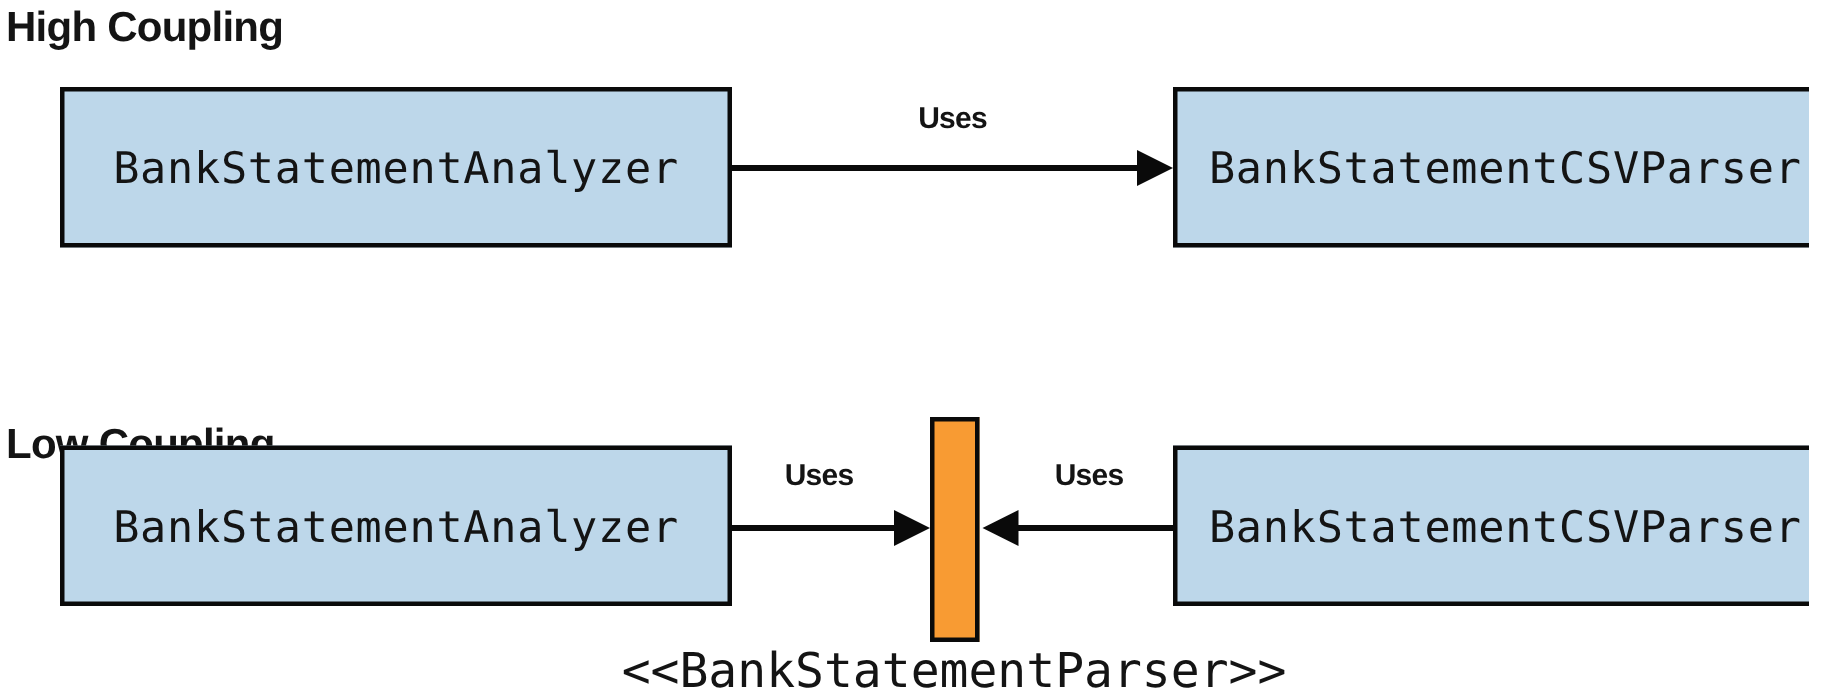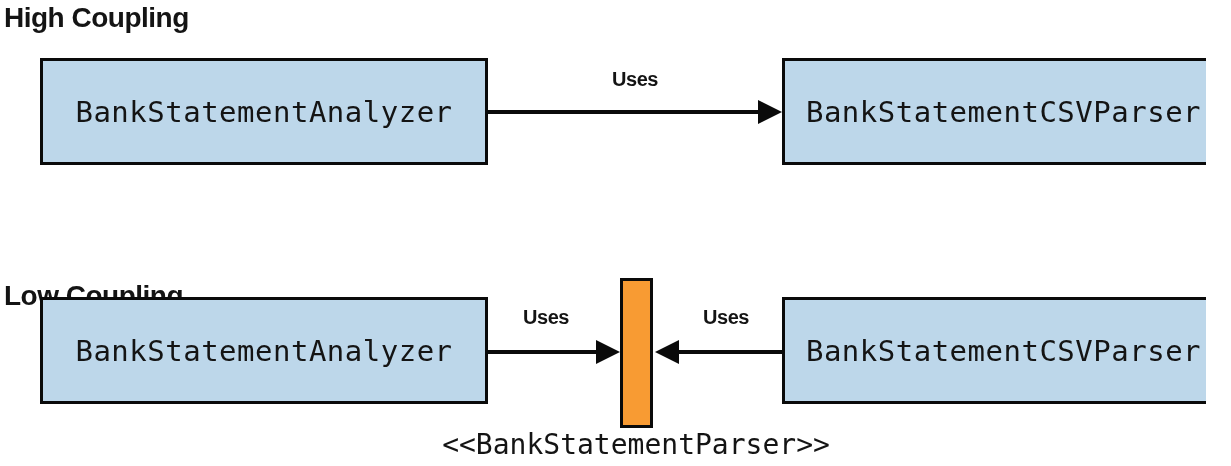--- a/index.html
+++ b/index.html
@@ -72,21 +72,21 @@
     left:620px;top:278px;
     width:33px;height:150px;
     background:var(--interface-fill);
     border:3px solid var(--box-border);
   }
   .interface-label{
     position:absolute;
     left:636px;top:428px;
     transform:translateX(-50%);
     font-family:"DejaVu Sans Mono","Liberation Mono",monospace;
-    font-size:28px;
+    font-size:32px;
     color:var(--text-color);
     white-space:nowrap;
   }
   .watermark{
     position:absolute;
     right:6px;top:438px;
     font-family:"DejaVu Sans", sans-serif;
     font-size:18px;
     color:var(--watermark-color);
     white-space:nowrap;

